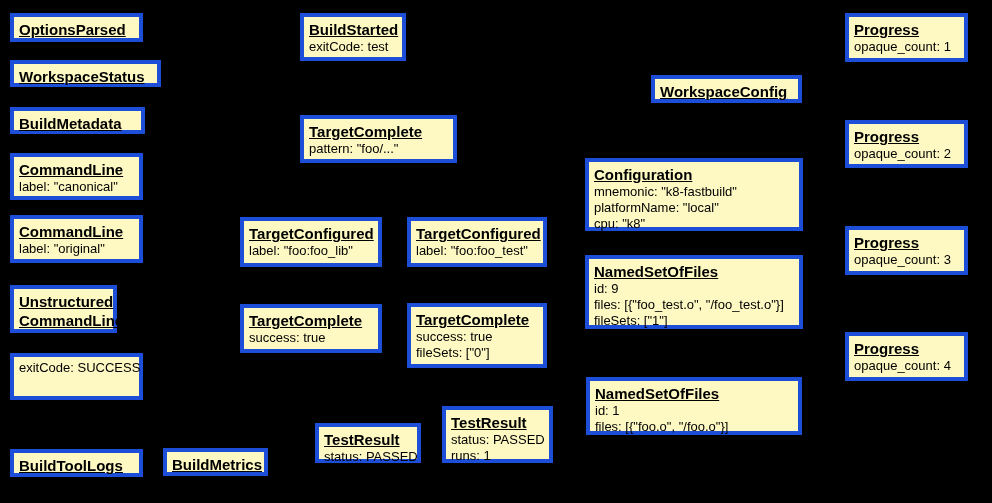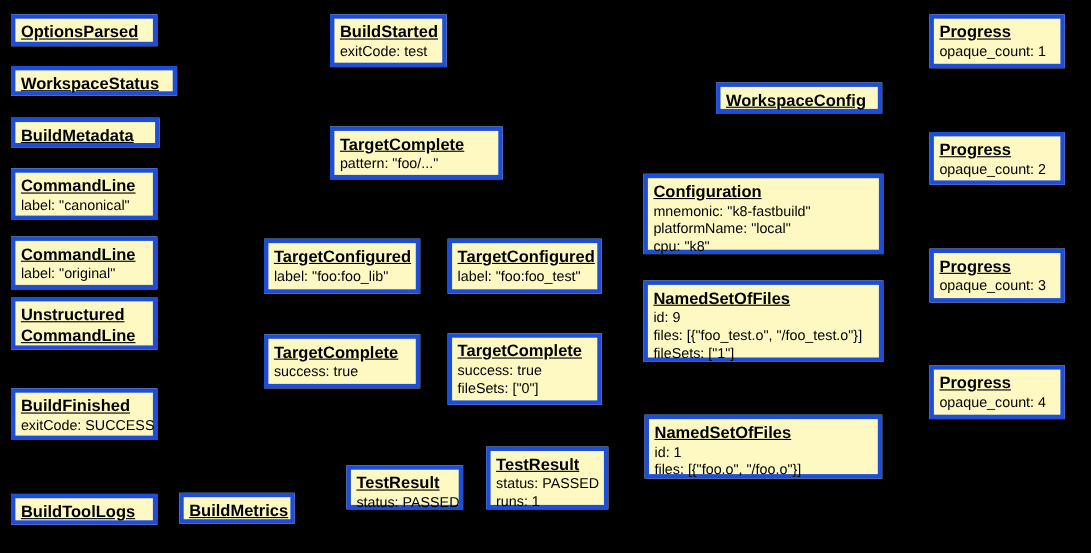--- a/index.html
+++ b/index.html
@@ -39,27 +39,26 @@
   <div class="node" style="left:10px;top:153px;width:133px;height:47px">
     <div class="title">CommandLine</div>
     <div class="detail">label: "canonical"</div>
   </div>
 
   <div class="node" style="left:10px;top:215px;width:133px;height:48px">
     <div class="title">CommandLine</div>
     <div class="detail">label: "original"</div>
   </div>
 
-  <div class="node" style="left:10px;top:270px;width:133px;height:48px">
+  <div class="node" style="left:10px;top:285px;width:107px;height:48px">
     <div class="title">Unstructured</div>
     <div class="title">CommandLine</div>
   </div>
 
   <div class="node" style="left:10px;top:353px;width:133px;height:47px">
-    <div class="title">BuildFinished</div>
     <div class="detail">exitCode: SUCCESS</div>
   </div>
 
   <div class="node" style="left:10px;top:449px;width:133px;height:28px">
     <div class="title">BuildToolLogs</div>
   </div>
 
   <div class="node" style="left:163px;top:448px;width:105px;height:28px">
     <div class="title">BuildMetrics</div>
   </div>

